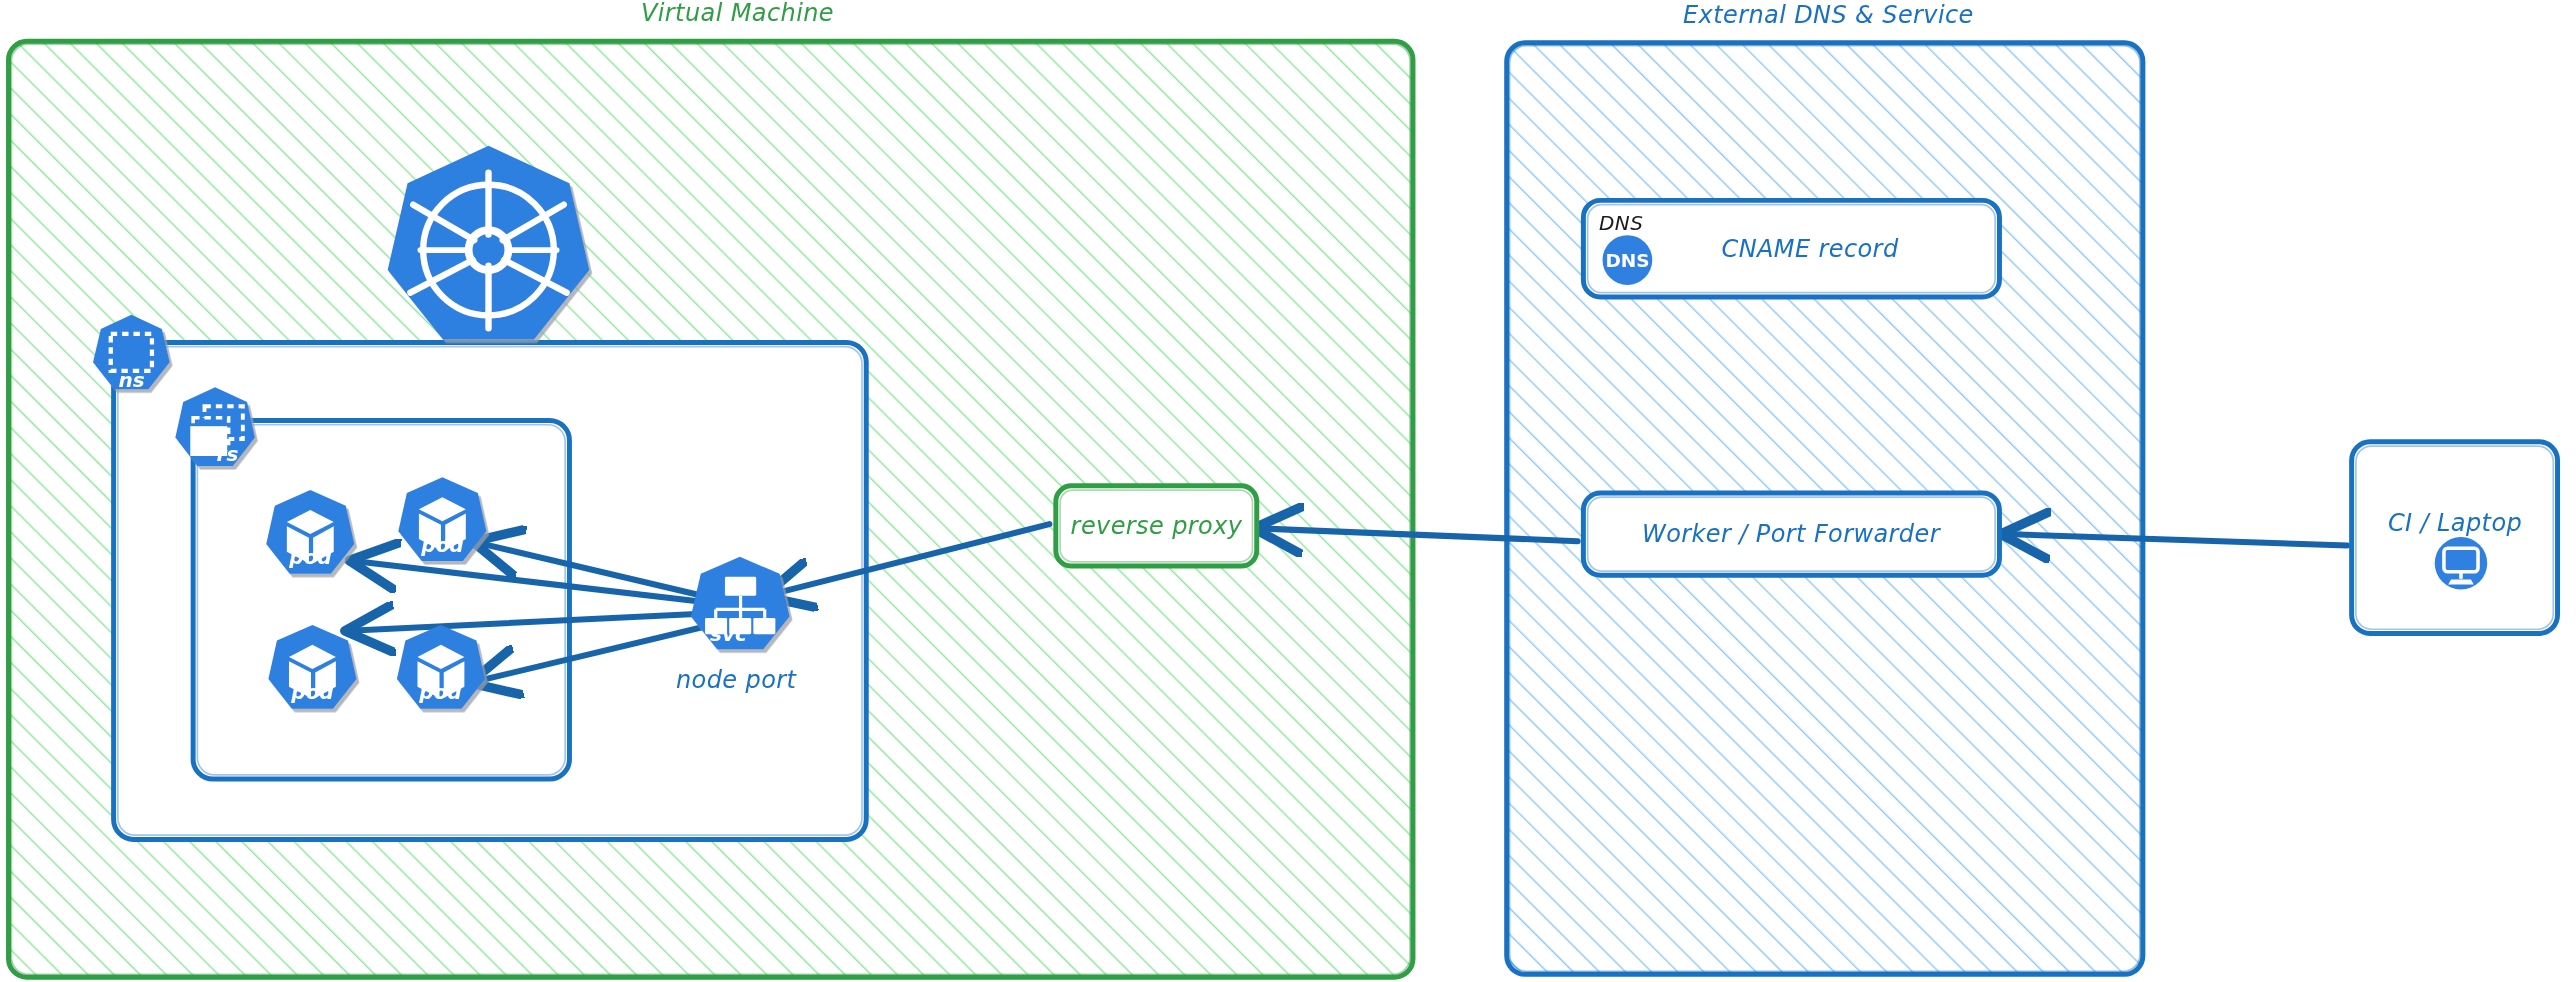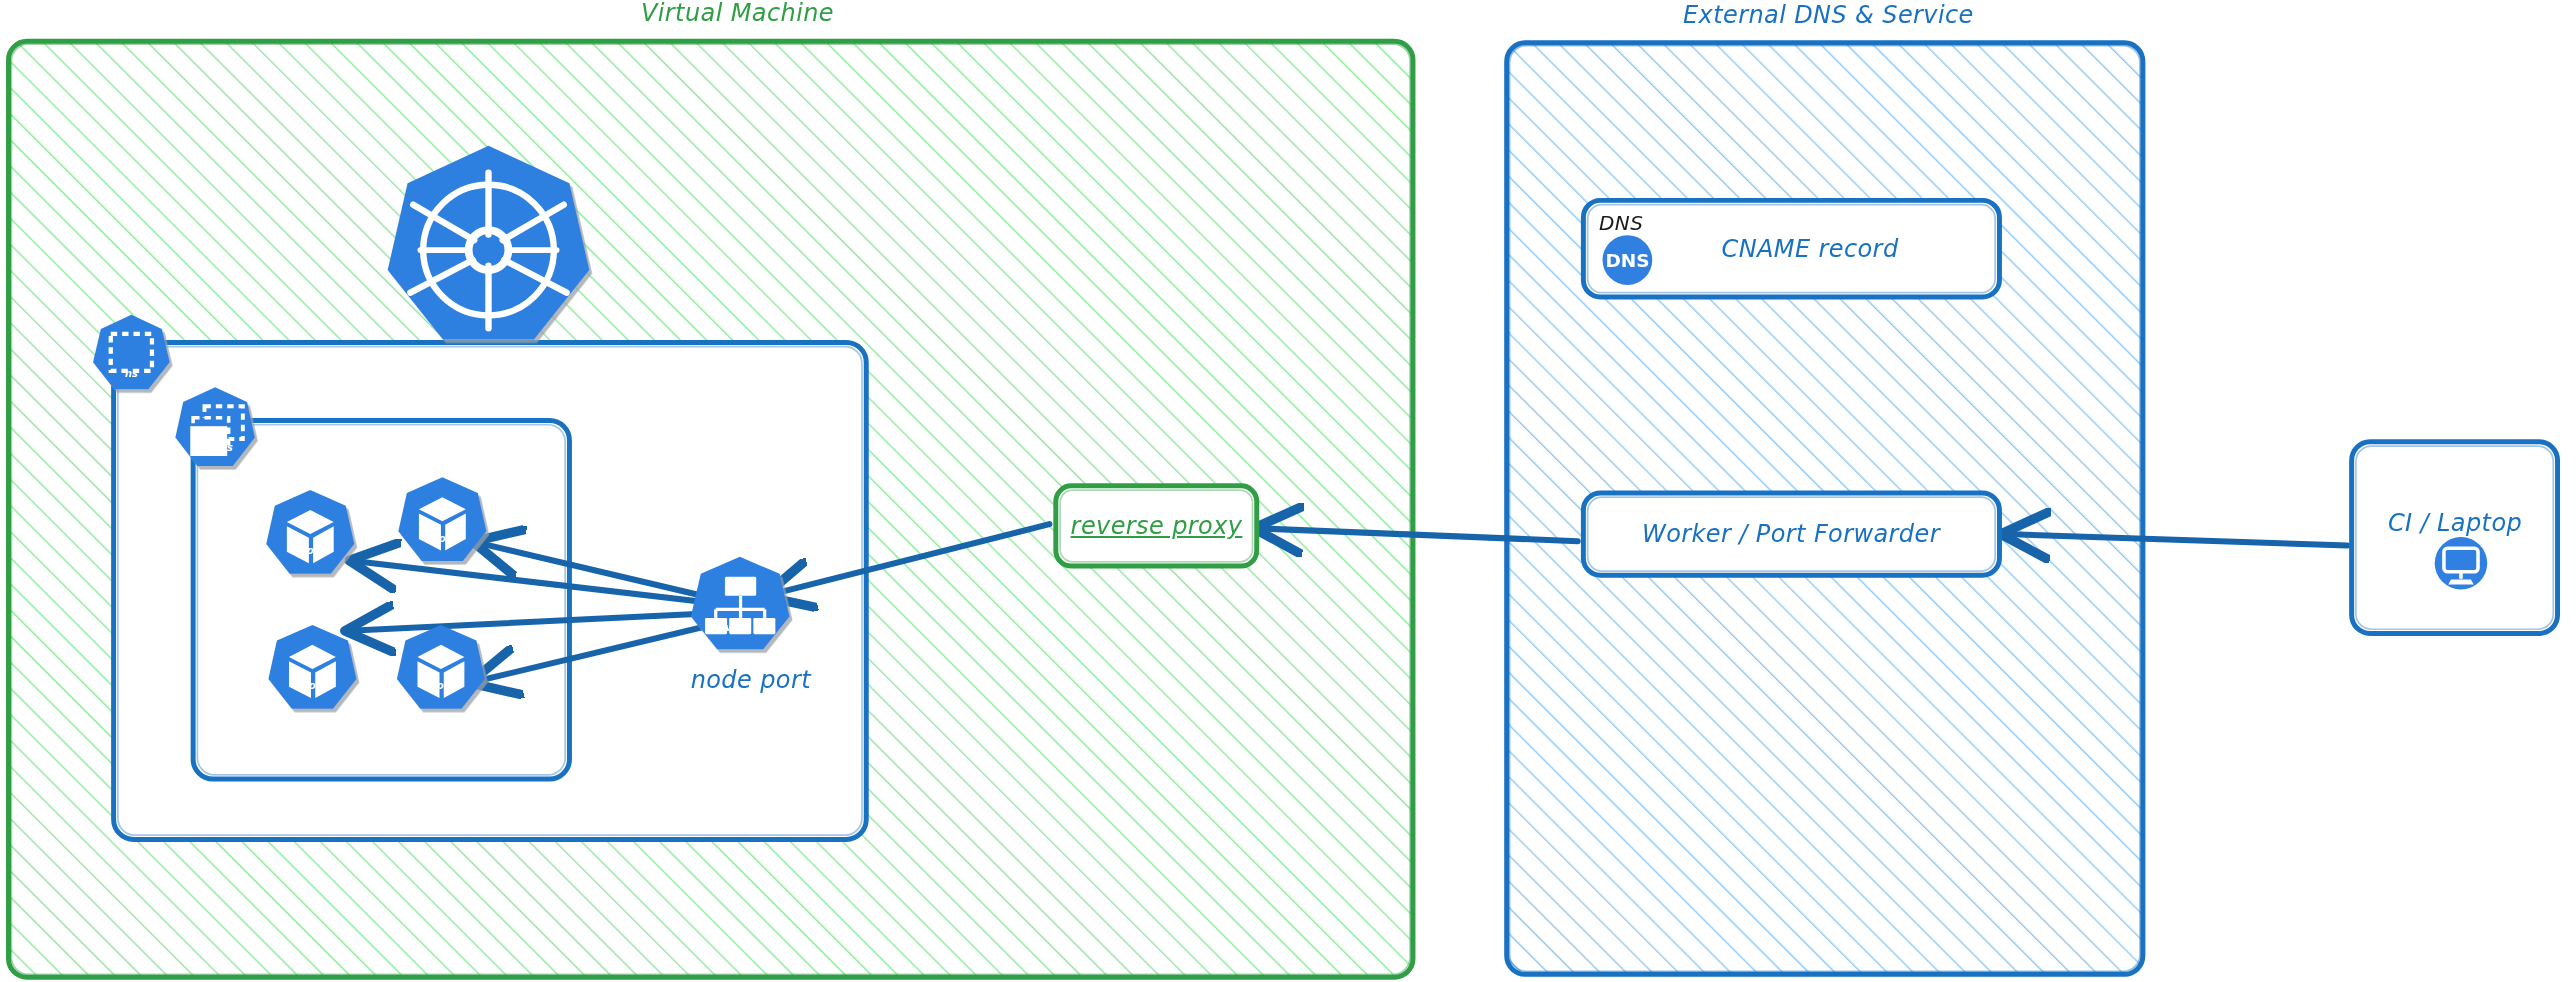--- a/index.html
+++ b/index.html
@@ -28,26 +28,26 @@
   }
 
   .node-label{
     font-size:24px;color:#1971c2;font-weight:500;
   }
 
   .boxlabel{
     position:absolute;display:flex;align-items:center;justify-content:center;
     font-size:24px;font-weight:500;
   }
-  .boxlabel.green{color:#2f9e44;text-decoration:underline;}
+  .boxlabel.green{color:#2f9e44;}
   .boxlabel.blue{color:#1971c2;}
   .boxlabel.black{color:#1a1a1a;font-size:20px;}
 
   .icon-text{
-    position:absolute;color:#ffffff;font-size:10px;font-weight:600;
+    position:absolute;color:#ffffff;font-size:20px;font-weight:600;
     font-family:"DejaVu Sans", sans-serif;font-style:italic;
     text-align:center;pointer-events:none;
   }
 </style>
 </head>
 <body>
 
 <div id="stage">
 
   <svg id="canvas" viewBox="0 0 3628 1384" xmlns="http://www.w3.org/2000/svg">
@@ -223,21 +223,21 @@
 
   <div class="icon-text" style="left:195px;top:442px;width:65px;">rs</div>
 
   <div class="icon-text" style="left:278px;top:545px;width:65px;">pod</div>
   <div class="icon-text" style="left:410px;top:533px;width:65px;">pod</div>
   <div class="icon-text" style="left:280px;top:680px;width:65px;">pod</div>
   <div class="icon-text" style="left:408px;top:680px;width:65px;">pod</div>
 
   <div class="icon-text" style="left:696px;top:622px;width:65px;font-style:italic;">svc</div>
 
-  <div class="lbl hand node-label" style="left:676px;top:666px;width:135px;text-align:right;">node port</div>
+  <div class="lbl hand node-label" style="left:676px;top:666px;width:135px;text-align:left;">node port</div>
 
   <div class="boxlabel green hand" style="left:1056px;top:486px;width:201px;height:80px;">reverse proxy</div>
 
   <div class="lbl hand boxlabel black" style="left:1599px;top:207px;width:85px;height:31px;justify-content:flex-start;">DNS</div>
 
   <div class="icon-text" style="left:1601px;top:250px;width:53px;font-size:18.5px;font-style:normal;">DNS</div>
 
   <div class="boxlabel blue hand" style="left:1661px;top:200px;width:298px;height:97px;">CNAME record</div>
 
   <div class="boxlabel blue hand" style="left:1583px;top:493px;width:416px;height:82px;">Worker / Port Forwarder</div>

